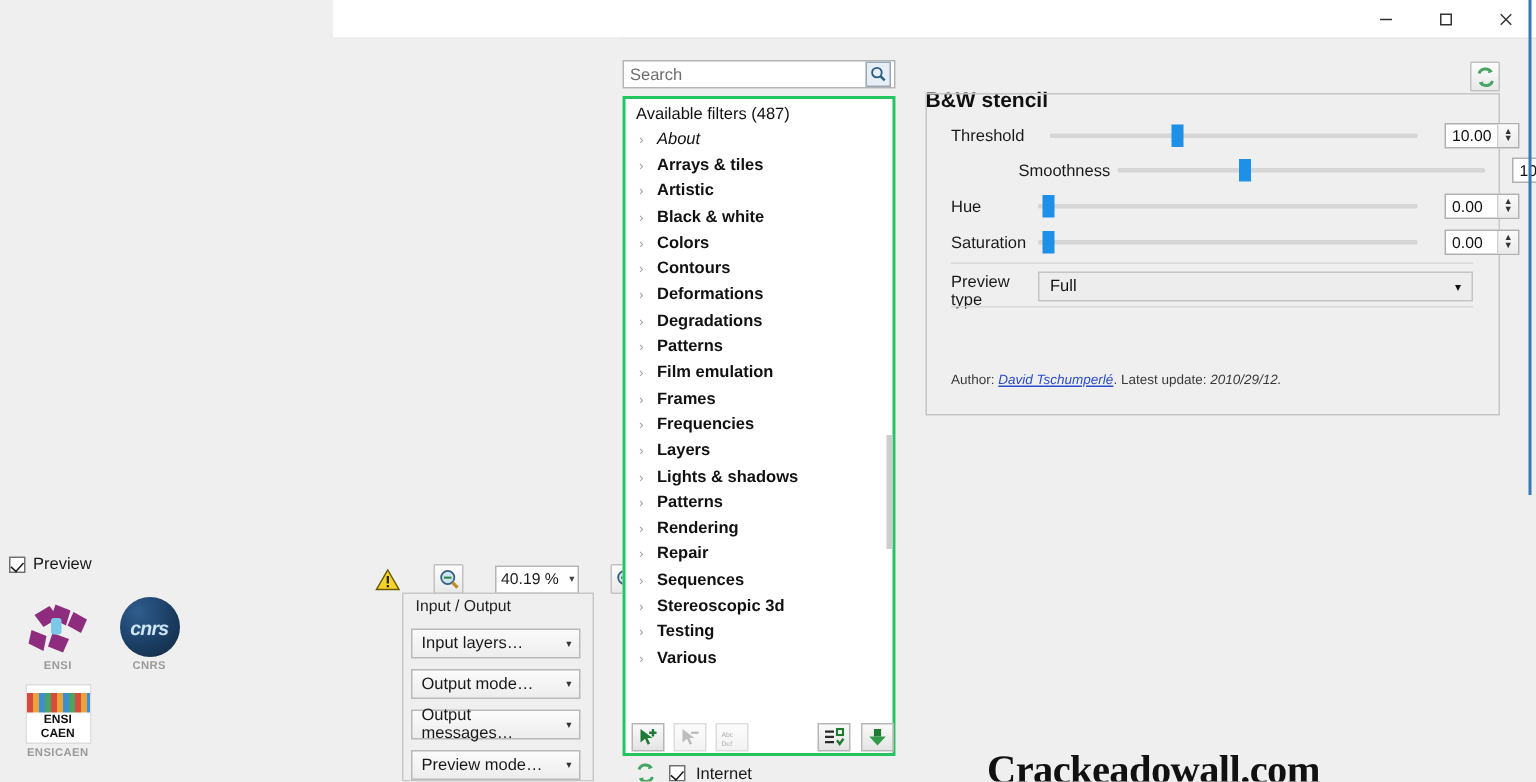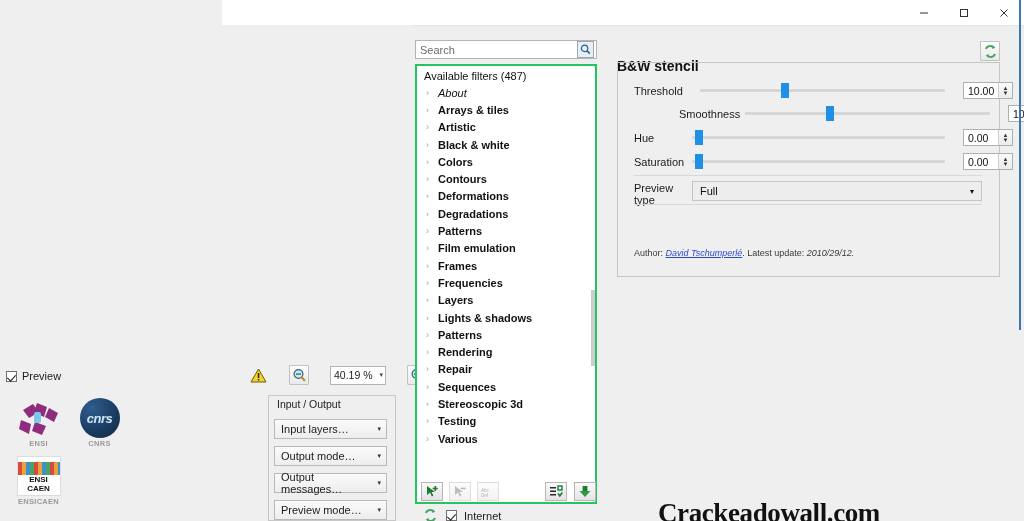--- a/index.html
+++ b/index.html
@@ -75,21 +75,21 @@
   .logo-ensicaen {
     width: 44px; height: 40px; background: #fff; border: 1px solid #ddd;
     display: flex; flex-direction: column; align-items: center; justify-content: flex-end;
     box-sizing: border-box; overflow: hidden;
   }
   .ensi-bars { width: 100%; height: 13px; background:
      repeating-linear-gradient(90deg,#d94a3d 0 4px,#e8a33d 4px 8px,#3f8fd0 8px 12px,#4aa564 12px 16px); }
   .ensi-txt { font-size: 8px; font-weight: bold; line-height: 9px; color: #111; padding-bottom: 2px; text-align: center;}
 
   
-  .zoombar { position: absolute; left: 248px; top: 365px; display: flex; align-items: center; gap: 21px; }
+  .zoombar { position: absolute; left: 248px; top: 376px; display: flex; align-items: center; gap: 21px; }
   .iconbtn {
     width: 20px; height: 20px; box-sizing: border-box;
     border: 1px solid #c2c2c2; background: linear-gradient(#fdfdfd,#e9e9e9);
     display: flex; align-items: center; justify-content: center; border-radius: 1px;
   }
   .iconbtn.flat { border-color: transparent; background: transparent; }
   .zoomcombo {
     width: 56px; height: 19px; box-sizing: border-box;
     border: 1px solid #b4b4b4; background: #fff;
     display: flex; align-items: center; justify-content: space-between;

